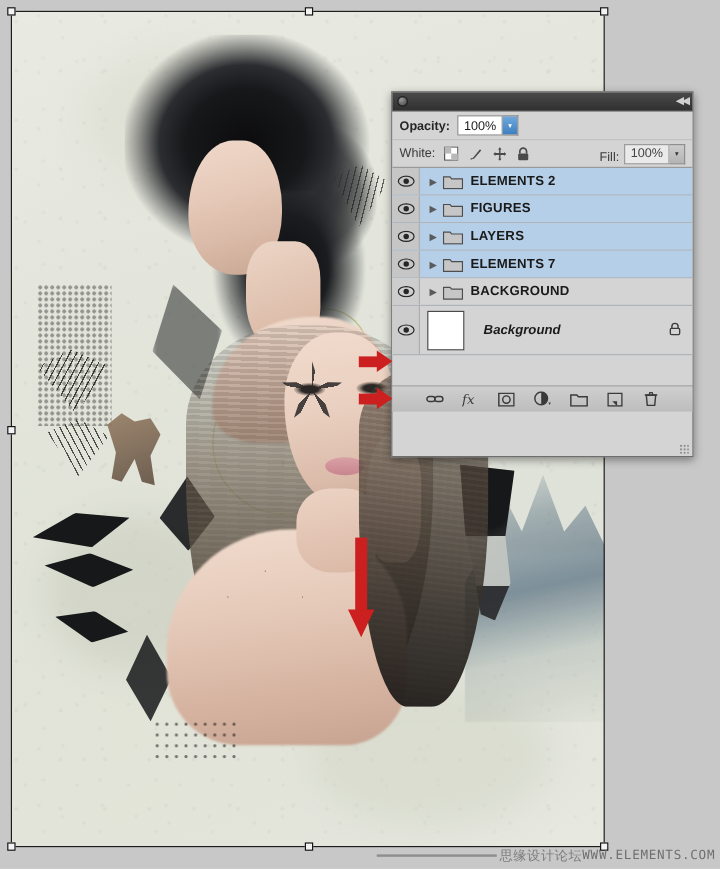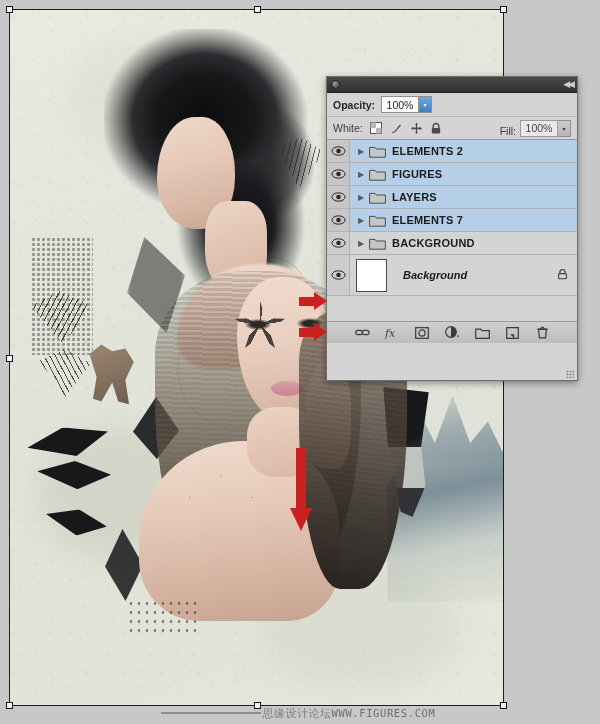--- a/index.html
+++ b/index.html
@@ -297,21 +297,21 @@
   #red-arrow-down .shaft{ position:absolute; left:6px; top:0; width:10px; height:63px; background:#cc1f1f; }
   #red-arrow-down .head{
     position:absolute; left:0; top:60px; width:0; height:0;
     border-left:11px solid transparent; border-right:11px solid transparent;
     border-top:23px solid #cc1f1f;
   }
 
   
   #watermark{
     position:absolute; left:0; bottom:4px; width:600px; height:14px;
-    display:flex; align-items:center; justify-content:center;
+    display:flex; align-items:center; justify-content:flex-end;
     gap:0; padding-right:4px;
   }
   #wm-line{ flex:0 0 auto; width:100px; height:2px; background:#8e8e8e; margin-right:2px; }
   #wm-cn{ font-size:11px; color:#7d7d7d; letter-spacing:.5px; font-family:"DejaVu Sans", sans-serif; }
   #wm-url{ font-size:10.5px; color:#6f6f6f; letter-spacing:.6px; font-family:"DejaVu Sans Mono", monospace; }
 </style>
 </head>
 <body>
 
 <div id="workspace">
@@ -583,16 +583,16 @@
     <div class="head"></div>
   </div>
   <div class="red-arrow-r" style="left:299px;top:323px;">
     <div class="shaft"></div>
     <div class="head"></div>
   </div>
 
   <div id="watermark">
     <div id="wm-line"></div>
     <span id="wm-cn">思缘设计论坛</span>
-    <span id="wm-url">WWW.FIGURES.COM</span>
+    <span id="wm-url">WWW.ELEMENTS.COM</span>
   </div>
 
 </div>
 
 </body></html>

